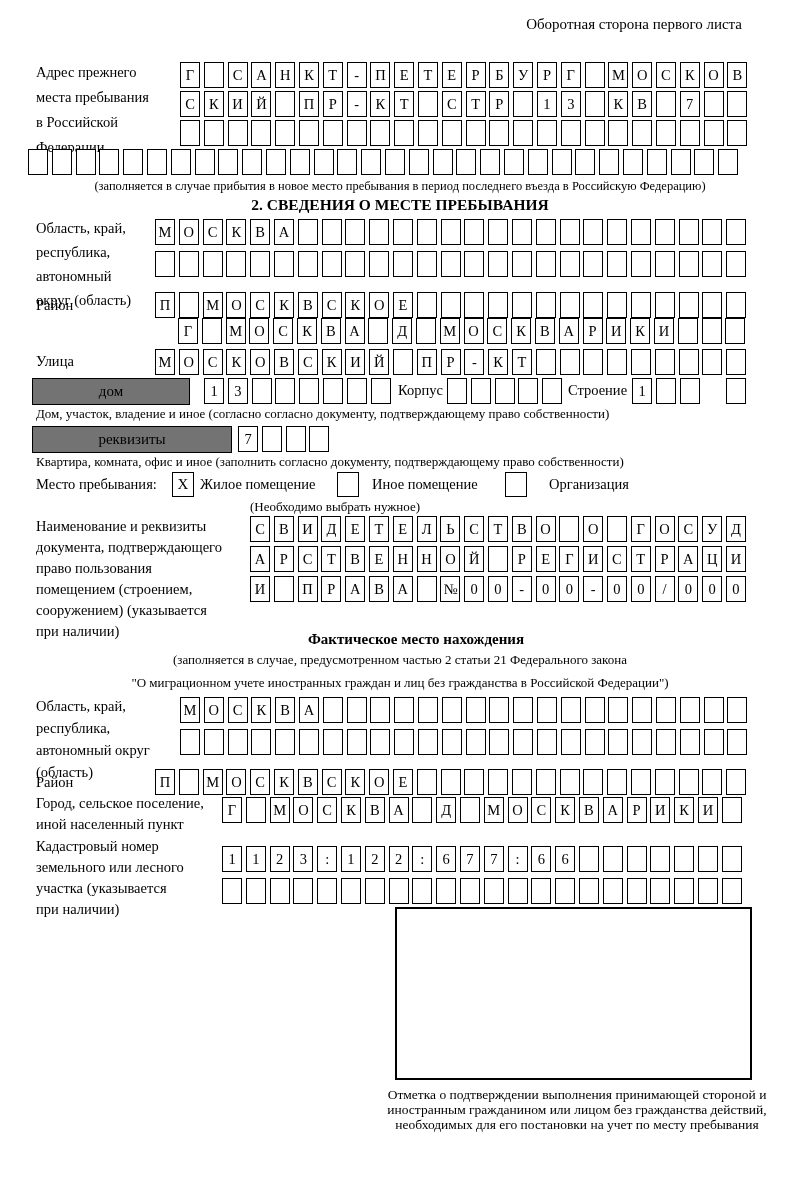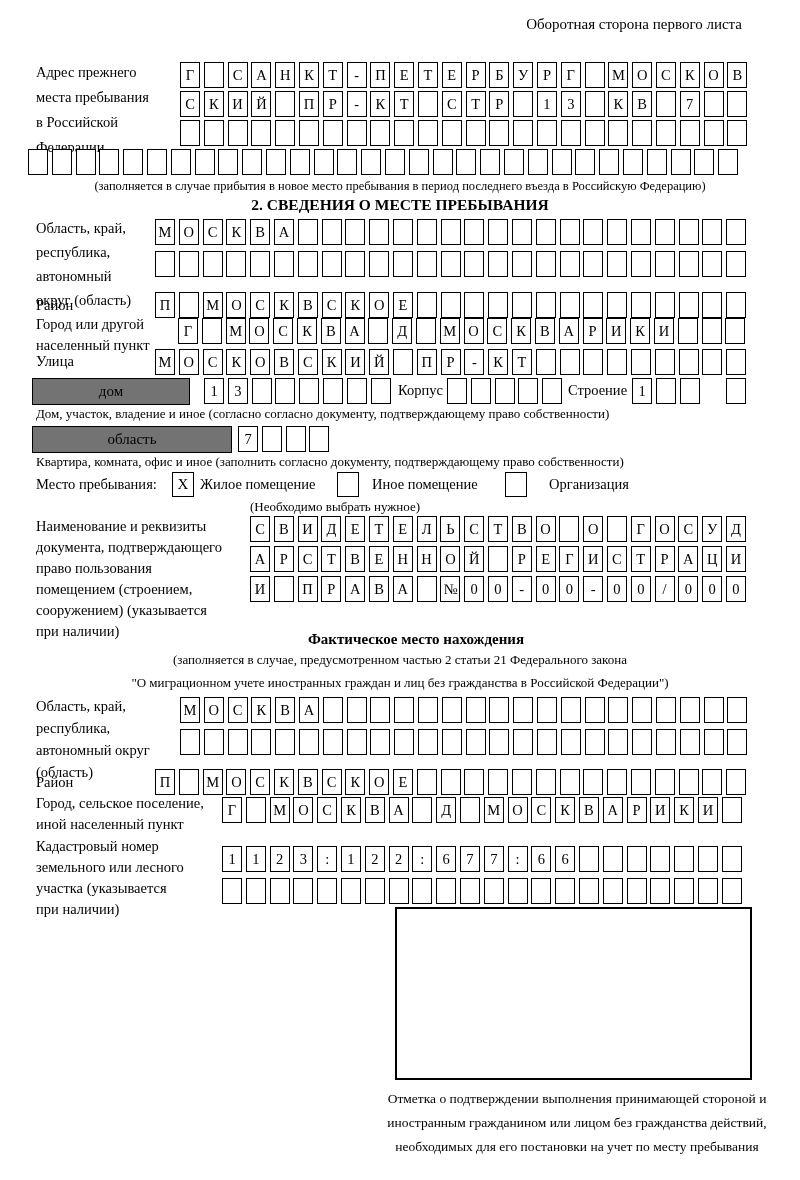--- a/index.html
+++ b/index.html
@@ -24,21 +24,21 @@
   .widebox {
     position:absolute; box-sizing:border-box; height:27px; border:1.8px solid #000;
     display:flex; align-items:center; justify-content:center; font-size:15px; background:#737373;
   }
   .cb {
     position:absolute; box-sizing:border-box; width:22px; height:25px; border:1.8px solid #000;
     display:inline-flex; align-items:center; justify-content:center; font-size:15px;
   }
   .inline-lbl { position:absolute; font-size:14.5px; }
   .bigbox { position:absolute; box-sizing:border-box; border:2px solid #000; background:#fff; }
-  .caption { position:absolute; font-size:13.5px; line-height:24px; text-align:center; }
+  .caption { position:absolute; font-size:13.5px; line-height:15px; text-align:center; }
   .hdr { position:absolute; font-size:15px; }
 </style>
 </head>
 <body>
 
 <div class="page">
 
   <div class="hdr" style="top:16px; right:58px;">Оборотная сторона первого листа</div>
 
   <div class="lbl" style="left:36px; top:60px;">Адрес прежнего
@@ -240,22 +240,20 @@
       <span class="cell"></span>
       <span class="cell"></span>
       <span class="cell"></span>
       <span class="cell"></span>
       <span class="cell"></span>
       <span class="cell"></span>
       <span class="cell"></span>
       <span class="cell"></span>
     </div>
 
-  <div class="lbl lh21" style="left:36px; top:314px;">Город или другой
-населенный пункт</div>
   <div class="cells" style="left:178px; top:318px;">
       <span class="cell">Г</span>
       <span class="cell"></span>
       <span class="cell">М</span>
       <span class="cell">О</span>
       <span class="cell">С</span>
       <span class="cell">К</span>
       <span class="cell">В</span>
       <span class="cell">А</span>
       <span class="cell"></span>
@@ -328,21 +326,21 @@
   <div class="cells" style="left:632px; top:378px;">
       <span class="cell">1</span>
       <span class="cell"></span>
       <span class="cell"></span>
     </div>
   <div class="cells" style="left:726px; top:378px;">
       <span class="cell"></span>
     </div>
   <div class="note note13" style="left:36px; top:406px;">Дом, участок, владение и иное (согласно согласно документу, подтверждающему право собственности)</div>
 
-  <div class="widebox" style="left:32px; top:426px; width:200px;">область</div>
+  <div class="widebox" style="left:32px; top:426px; width:200px;">реквизиты</div>
   <div class="cells" style="left:238px; top:426px;">
       <span class="cell">7</span>
       <span class="cell"></span>
       <span class="cell"></span>
       <span class="cell"></span>
     </div>
   <div class="note note13" style="left:36px; top:454px;">Квартира, комната, офис и иное (заполнить согласно документу, подтверждающему право собственности)</div>
 
   <div class="inline-lbl" style="left:36px; top:476px;">Место пребывания:</div>
   <span class="cb" style="left:172px; top:472px;">X</span>

